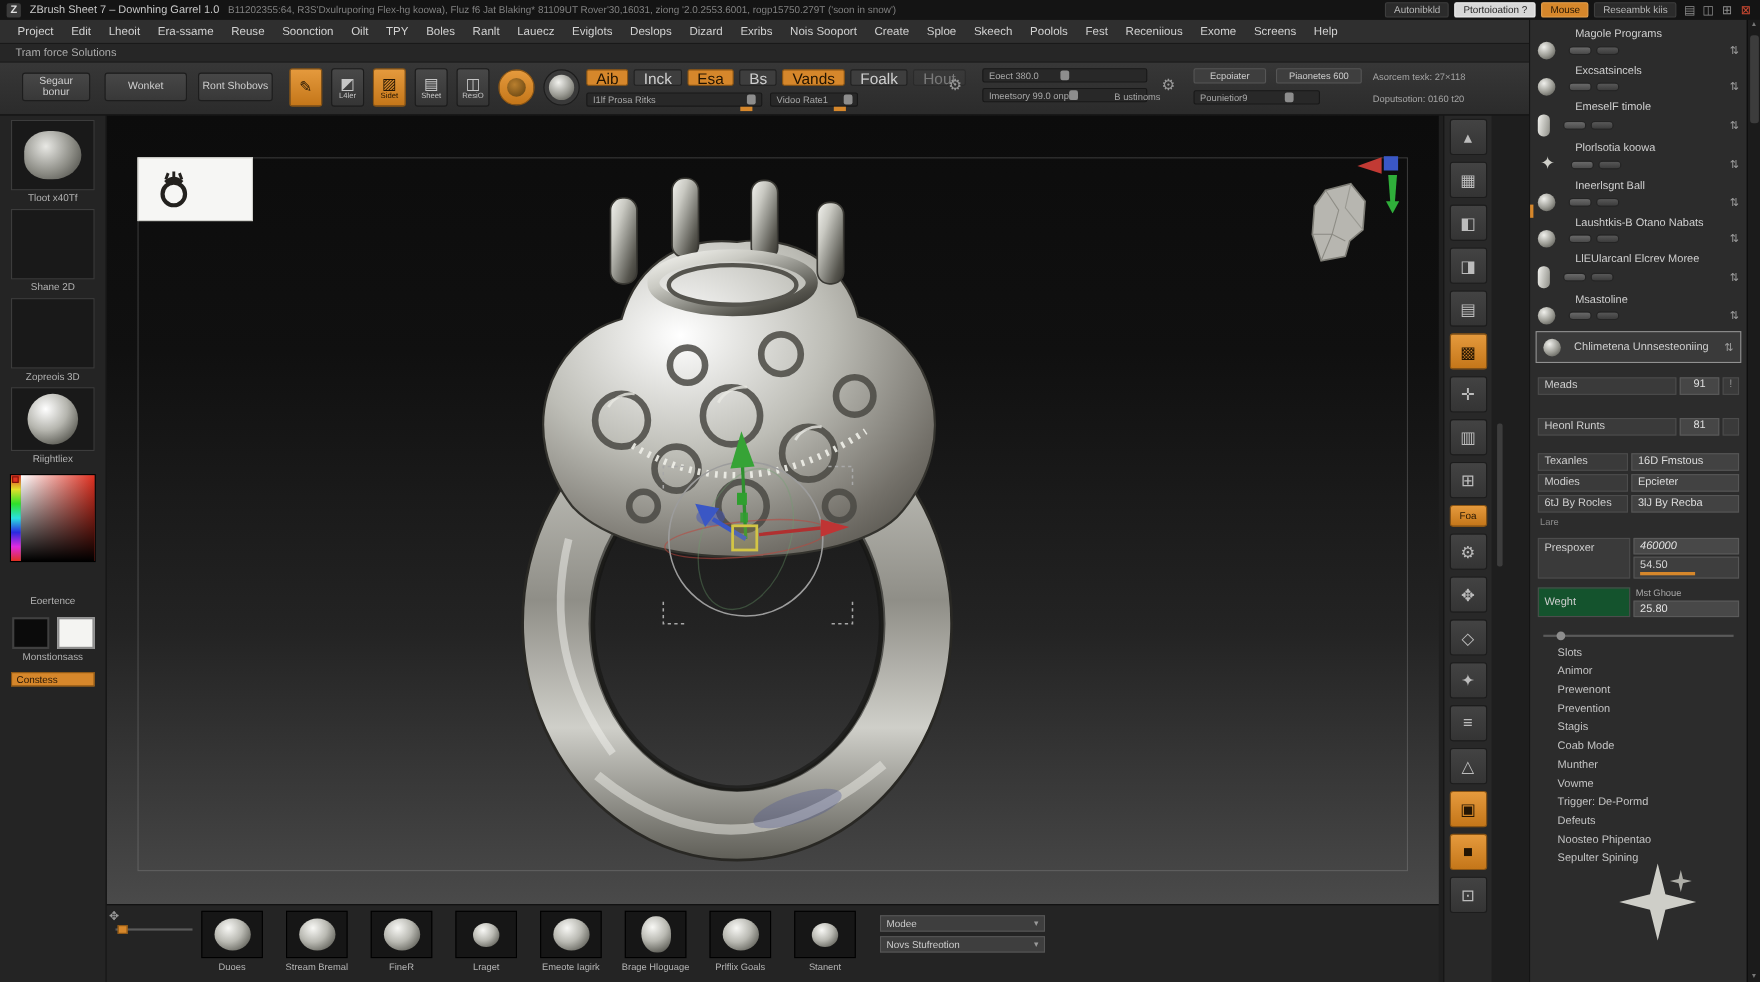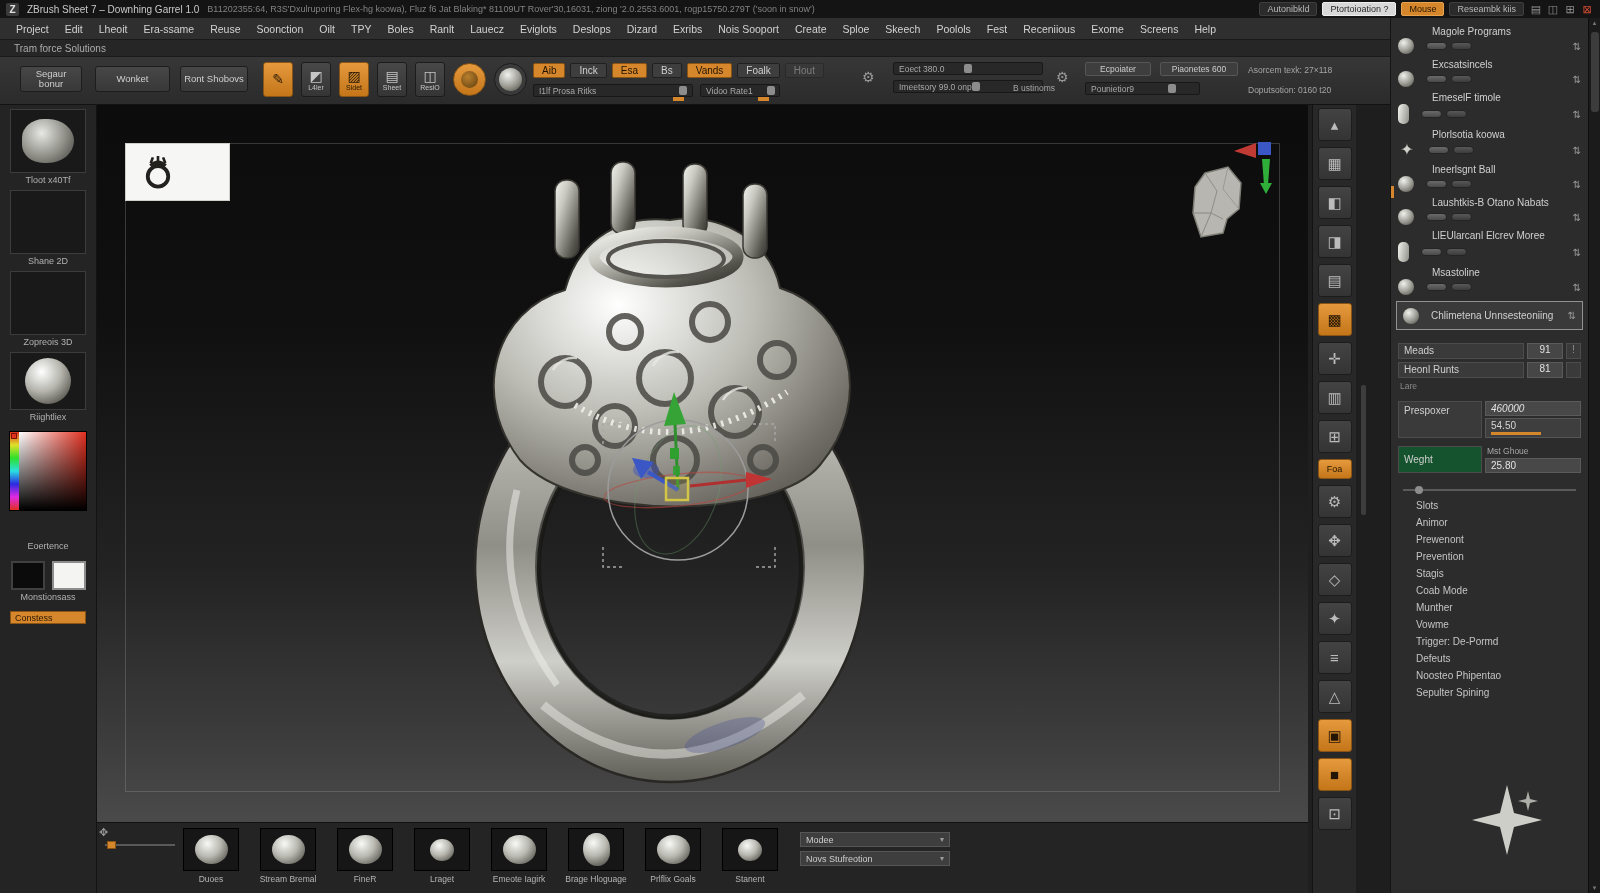--- a/index.html
+++ b/index.html
@@ -31,21 +31,21 @@
   .tool-icons { position:absolute; left:263px; top:5px; display:flex; gap:8px; align-items:center; }
   .tool-icon { width:30px; height:35px; background:linear-gradient(#484848,#353535); border:1px solid #1c1c1c; border-radius:3px; display:flex; flex-direction:column; align-items:center; justify-content:center; color:#c6c6c6; }
   .tool-icon .ti-glyph { font-size:14px; line-height:15px; }
   .tool-icon .ti-label { font-size:7px; color:inherit; }
   .tool-icon.active { background:linear-gradient(#e59a3d,#c47619); color:#241503; border-color:#8a5514; }
   .tool-icon.round { border-radius:50%; width:33px; height:33px; }
   .tool-icon.v-dot::before { content:""; width:17px; height:17px; border-radius:50%; background:radial-gradient(circle at 40% 35%, #b97f2e, #5e3e0e); }
   .tool-icon.v-ball { background:#3a3a3a; }
   .tool-icon.v-ball::before { content:""; width:23px; height:23px; border-radius:50%; background:radial-gradient(circle at 38% 30%, #f2f2ee, #9a9a93 55%, #46463f); }
   .mode-btns { position:absolute; left:533px; top:6px; display:flex; gap:5px; }
-  .mode-btn { padding:0 8px; height:15px; font-size:10px; background:#3e3e3e; border:1px solid #202020; color:#cfcfcf; display:flex; align-items:center; border-radius:2px; white-space:nowrap; }
+  .mode-btn { padding:0 8px; height:15px; font-size:14px; background:#3e3e3e; border:1px solid #202020; color:#cfcfcf; display:flex; align-items:center; border-radius:2px; white-space:nowrap; }
   .mode-btn.active { background:#d6872b; color:#221402; border-color:#8a5514; }
   .mode-btn.dim { opacity:.45; }
   .slider { position:absolute; height:13px; background:#282828; border:1px solid #181818; border-radius:2px; font-size:8.5px; color:#a8a8a8; display:flex; align-items:center; padding:0 5px; white-space:nowrap; overflow:visible; }
   .slider .thumb { position:absolute; top:1px; width:8px; height:9px; background:#8d8d8d; border-radius:2px; }
   .slider .tick { position:absolute; bottom:-5px; width:11px; height:4px; background:#d6872b; }
   .t-gear { position:absolute; font-size:14px; color:#9a9a9a; }
   .t-text { position:absolute; font-size:8.5px; color:#a5a5a5; white-space:nowrap; }
   .t-box { position:absolute; background:#3e3e3e; border:1px solid #565656; border-radius:2px; font-size:8.5px; color:#cdcdcd; display:flex; align-items:center; justify-content:center; }
 
   
@@ -100,21 +100,21 @@
   .v-star .pr-sphere { background:none; border-radius:0; width:18px; height:18px; }
   .v-star .pr-sphere::before { content:"✦"; color:#cfcfc9; font-size:16px; line-height:18px; display:block; text-align:center; }
   .pr-pill { width:21px; height:8px; border-radius:4px; background:linear-gradient(#6a6a6a,#4a4a4a); border:1px solid #242424; }
   .pr-pill.p2 { background:linear-gradient(#585858,#3c3c3c); }
   .pr-eye { margin-left:auto; color:#9c9c9c; font-size:10px; }
   .pr-section.highlighted { display:flex; align-items:center; gap:6px; border:1px solid #919191; background:#3a3a3a; margin:3px 5px 0; padding:4px 6px; }
   .pr-section.highlighted .pr-controls { display:contents; }
   .pr-section.highlighted .pr-sphere { order:0; margin-right:2px; }
   .pr-section.highlighted .pr-title { order:1; flex:1; margin:4px; }
   .pr-section.highlighted .pr-eye { order:2; margin-left:auto; }
-  .pr-stats { margin-top:13px; padding:0 7px; display:flex; flex-direction:column; gap:3px; }
+  .pr-stats { margin-top:13px; padding:0 7px; display:flex; flex-direction:column; gap:21px; }
   .stat-row { display:flex; gap:3px; height:16px; }
   .stat-label { flex:1; background:#3a3a3a; border:1px solid #4c4c4c; padding:1px 5px; color:#cfcfcf; }
   .stat-value { width:36px; background:#464646; border:1px solid #5a5a5a; text-align:center; color:#e0e0e0; }
   .stat-extra { width:15px; background:#3a3a3a; border:1px solid #4c4c4c; text-align:center; color:#8f8f8f; }
   .pr-props { margin-top:16px; padding:0 7px; display:flex; flex-direction:column; gap:3px; }
   .prop-row { display:flex; gap:3px; height:16px; }
   .prop-label { width:82px; background:#3a3a3a; border:1px solid #4c4c4c; padding:1px 5px; color:#cfcfcf; white-space:nowrap; overflow:hidden; }
   .prop-value { flex:1; background:#424242; border:1px solid #565656; padding:1px 5px; color:#dedede; white-space:nowrap; overflow:hidden; }
   .pr-lare { padding:3px 9px 0; font-size:8.5px; color:#8b8b8b; }
   .pr-pres { display:flex; gap:3px; padding:0 7px; margin-top:10px; }
@@ -568,20 +568,35 @@
       <span class="stat-value">91</span>
       <span class="stat-extra">!</span>
     </div>
       <div class="stat-row">
       <span class="stat-label">Heonl Runts</span>
       <span class="stat-value">81</span>
       <span class="stat-extra"></span>
     </div>
     </div>
 
+  <div class="pr-props">
+
+  <div class="prop-row">
+      <span class="prop-label">Texanles</span>
+      <span class="prop-value">16D Fmstous</span>
+    </div>
+      <div class="prop-row">
+      <span class="prop-label">Modies</span>
+      <span class="prop-value">Epcieter</span>
+    </div>
+      <div class="prop-row">
+      <span class="prop-label">6tJ By Rocles</span>
+      <span class="prop-value">3lJ By Recba</span>
+    </div>
+    </div>
   <div class="pr-lare">Lare</div>
 
   <div class="pr-pres">
     <div class="pres-label">Prespoxer</div>
     <div class="pres-values">
       <div class="pres-v">460000</div>
       <div class="pres-sub">
         <span>54.50</span>
         <div class="pres-slider"></div>
       </div>

